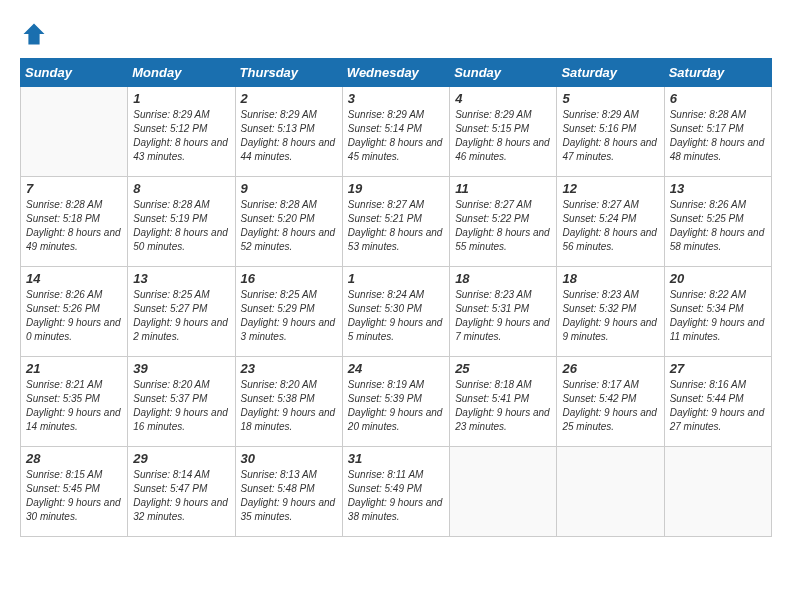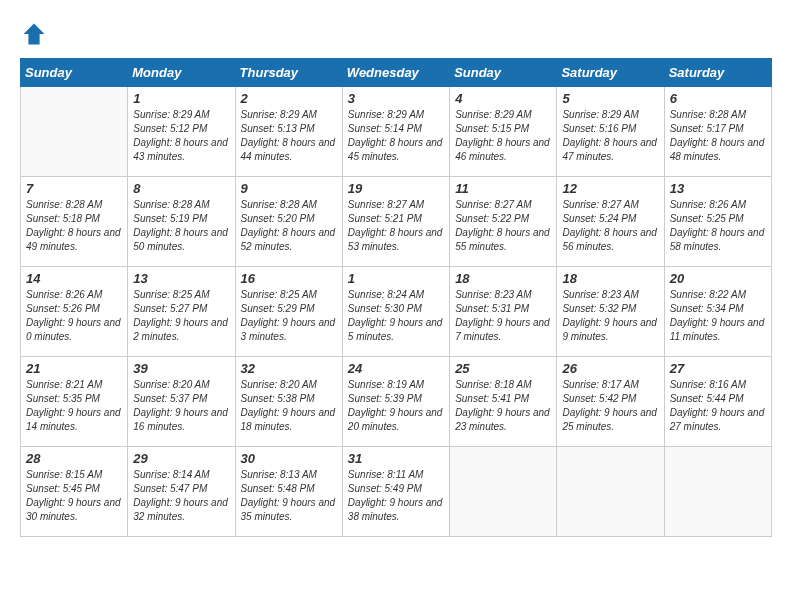--- a/index.html
+++ b/index.html
@@ -213,21 +213,21 @@
       <tr>
         <td>
           <span class="day-number">21</span>
           <div class="day-info">Sunrise: 8:21 AM<br>Sunset: 5:35 PM<br>Daylight: 9 hours and 14 minutes.</div>
         </td>
         <td>
           <span class="day-number">39</span>
           <div class="day-info">Sunrise: 8:20 AM<br>Sunset: 5:37 PM<br>Daylight: 9 hours and 16 minutes.</div>
         </td>
         <td>
-          <span class="day-number">32</span>
+          <span class="day-number">23</span>
           <div class="day-info">Sunrise: 8:20 AM<br>Sunset: 5:38 PM<br>Daylight: 9 hours and 18 minutes.</div>
         </td>
         <td>
           <span class="day-number">24</span>
           <div class="day-info">Sunrise: 8:19 AM<br>Sunset: 5:39 PM<br>Daylight: 9 hours and 20 minutes.</div>
         </td>
         <td>
           <span class="day-number">25</span>
           <div class="day-info">Sunrise: 8:18 AM<br>Sunset: 5:41 PM<br>Daylight: 9 hours and 23 minutes.</div>
         </td>

